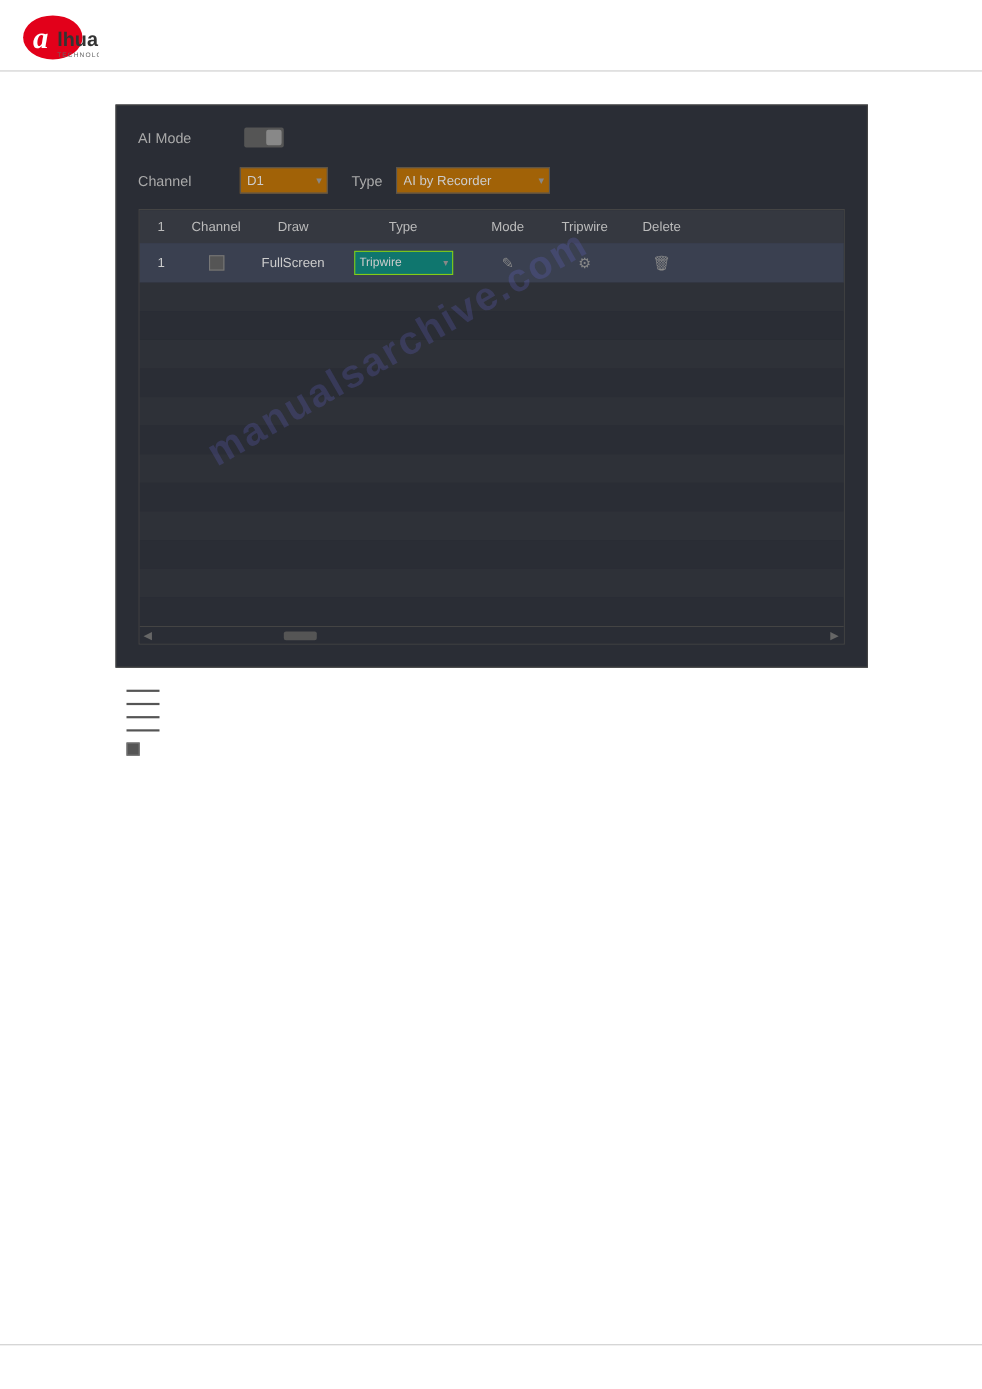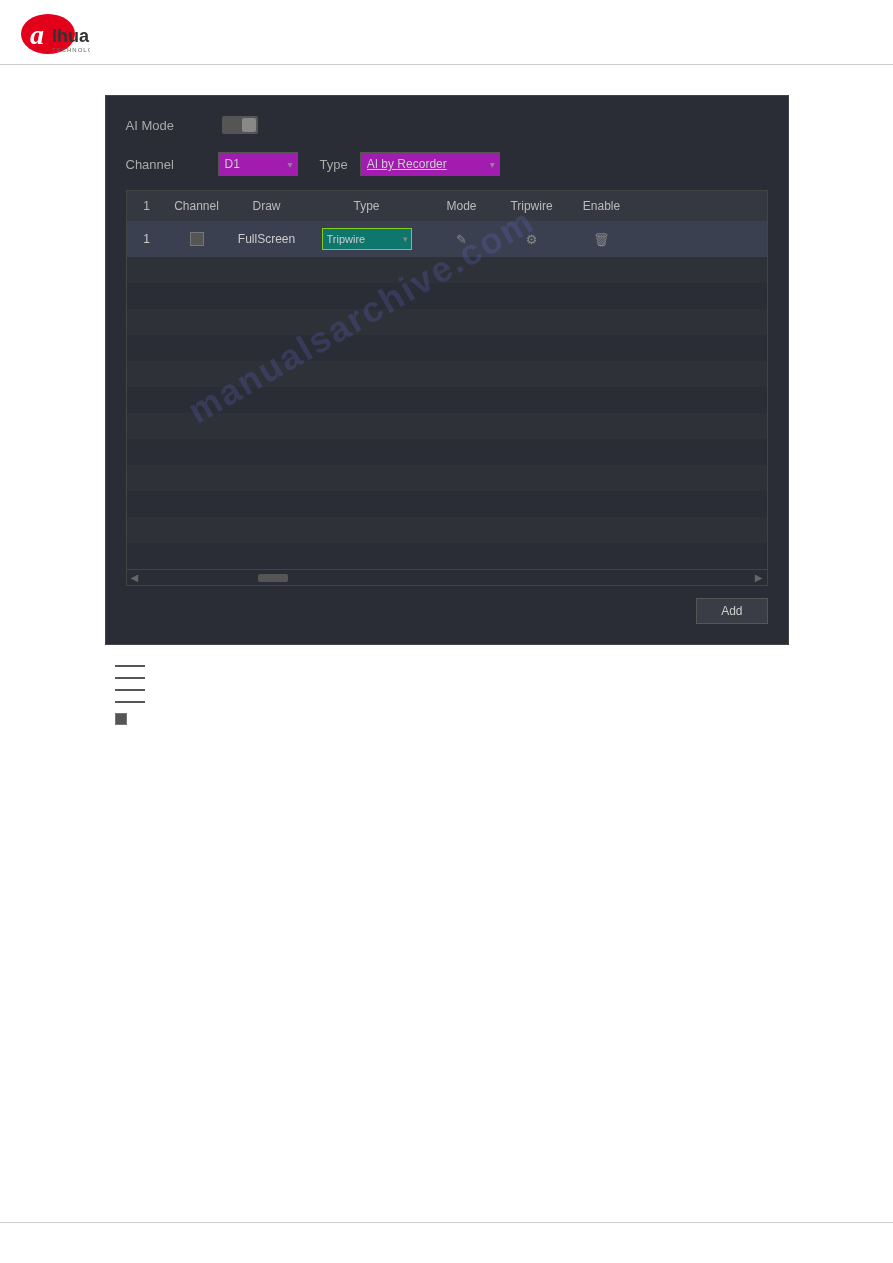--- a/index.html
+++ b/index.html
@@ -77,21 +77,21 @@
       align-items: center;
       margin-bottom: 14px;
       gap: 12px;
     }
     .channel-label {
       color: #aaa;
       font-size: 13px;
       width: 80px;
     }
     .select-box {
-      background: #a21caf;
+      background: #a16207;
       border: 1px solid #555;
       color: #ccc;
       padding: 3px 6px;
       font-size: 12px;
       height: 24px;
       appearance: none;
       -webkit-appearance: none;
       cursor: pointer;
       min-width: 80px;
       position: relative;
@@ -335,36 +335,36 @@
 
       <div class="channel-row">
         <span class="channel-label">Channel</span>
         <div class="select-wrapper">
           <select class="select-box">
             <option>D1</option>
           </select>
         </div>
         <span class="type-label">Type</span>
         <div class="select-wrapper">
-          <select class="select-box" style="min-width:140px;text-decoration:underline;">
+          <select class="select-box" style="min-width:140px;">
             <option>AI by Recorder</option>
           </select>
         </div>
       </div>
 
       <div class="table-container">
 
         <div class="table-header">
           <div class="table-header-cell">1</div>
           <div class="table-header-cell">Channel</div>
           <div class="table-header-cell">Draw</div>
           <div class="table-header-cell">Type</div>
           <div class="table-header-cell">Mode</div>
           <div class="table-header-cell">Tripwire</div>
-          <div class="table-header-cell">Enable</div>
+          <div class="table-header-cell">Delete</div>
         </div>
 
         <div class="table-row active-row">
           <div class="table-cell">
             <span>1</span>
           </div>
           <div class="table-cell">
             <div class="checkbox-cell"></div>
           </div>
           <div class="table-cell">
@@ -403,23 +403,20 @@
           <div class="empty-row"></div>
         </div>
 
         <div class="scroll-area">
           <span class="scroll-left">◀</span>
           <div class="scroll-thumb"></div>
           <span class="scroll-right">▶</span>
         </div>
       </div>
 
-      <div class="add-btn-row">
-        <button class="add-button">Add</button>
-      </div>
 
     </div>
 
     <div class="notes-area">
       <div class="note-line"></div>
       <div class="note-line"></div>
       <div class="note-line"></div>
       <div class="note-line"></div>
 
       <div style="margin-top: 10px; display: flex; align-items: center; gap: 8px;">

